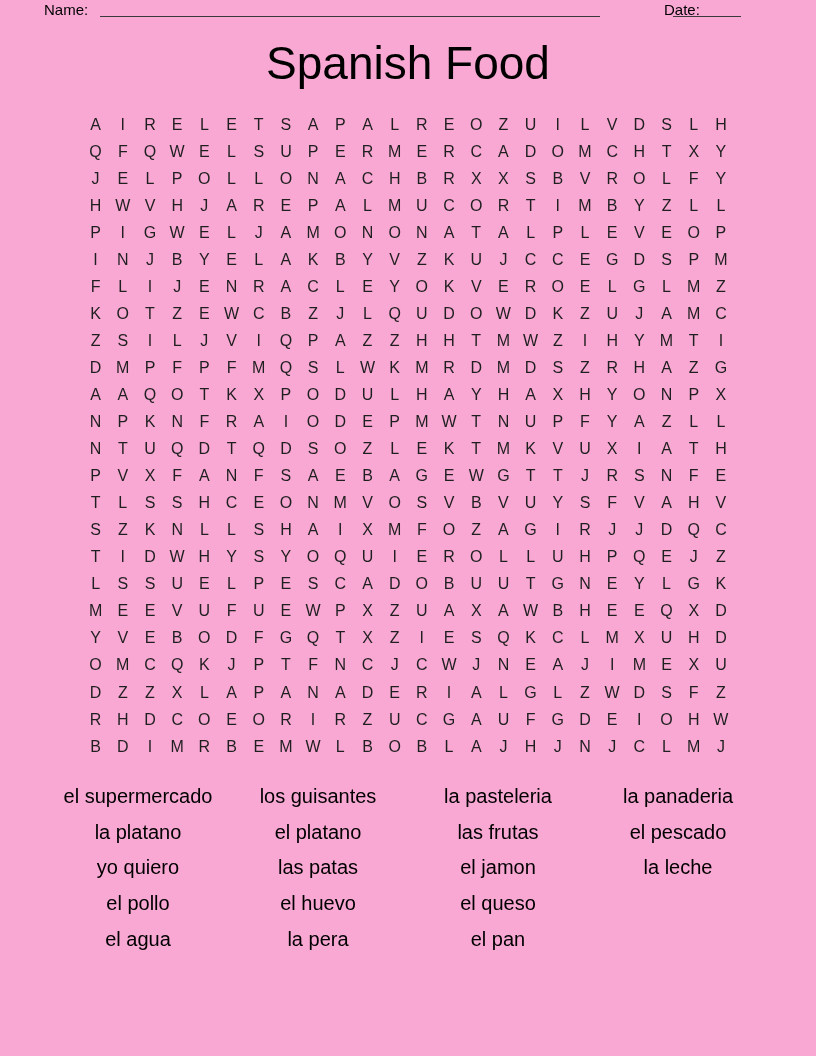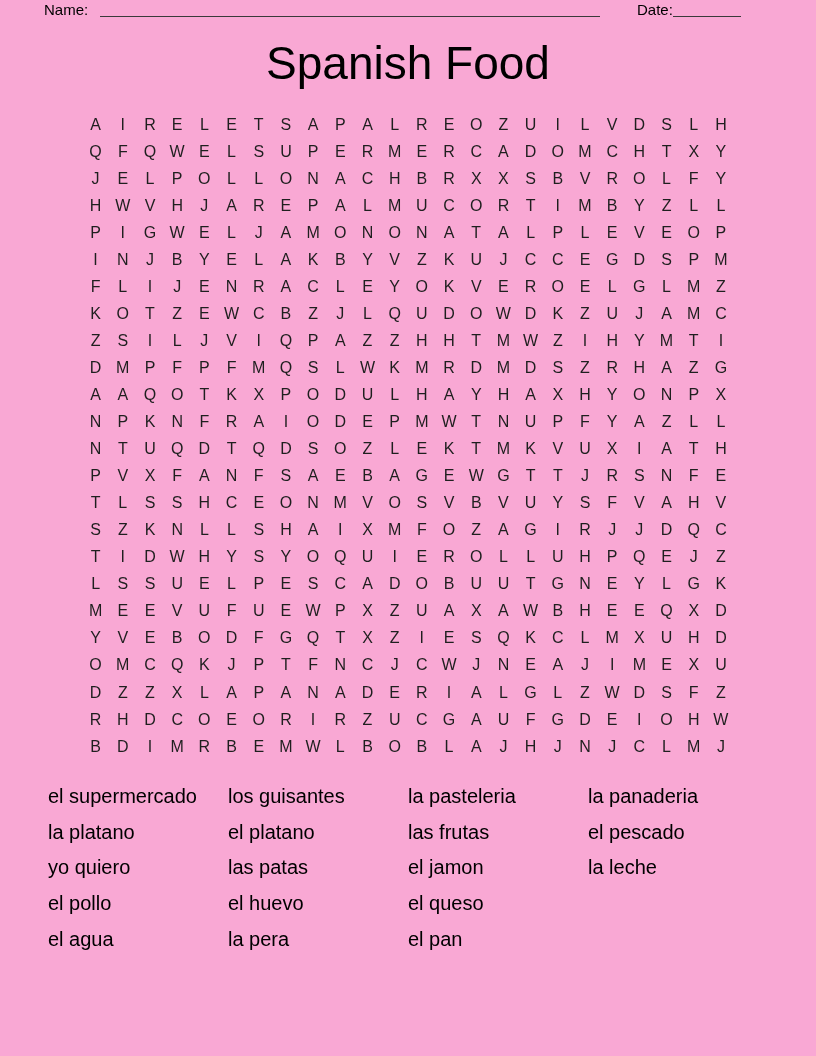--- a/index.html
+++ b/index.html
@@ -17,21 +17,21 @@
 
   
   .hdr-label {
     position: absolute;
     top: 1px;
     font-size: 15px;
     color: #000000;
     white-space: nowrap;
   }
   .name-label { left: 44px; }
-  .date-label { left: 637px; }
+  .date-label { left: 664px; }
   .hdr-line {
     position: absolute;
     top: 0;
     height: 17px;
     border-bottom: 1.6px solid #3a3a3a;
   }
   .name-line { left: 100px; width: 500px; }
   .date-line { left: 673px; width: 68px; }
 
   
@@ -73,20 +73,21 @@
     left: 48px;
     top: 779px;
     display: flex;
   }
   .word-col { width: 180px; }
   .word-item {
     font-size: 20px;
     line-height: 35.7px;
     color: #000000;
     white-space: nowrap;
+    text-align: center;
   }
 </style>
 </head>
 <body>
 
 <div class="page">
 
   <span class="hdr-label name-label">Name:</span>
   <span class="hdr-line name-line"></span>
   <span class="hdr-label date-label">Date:</span>

